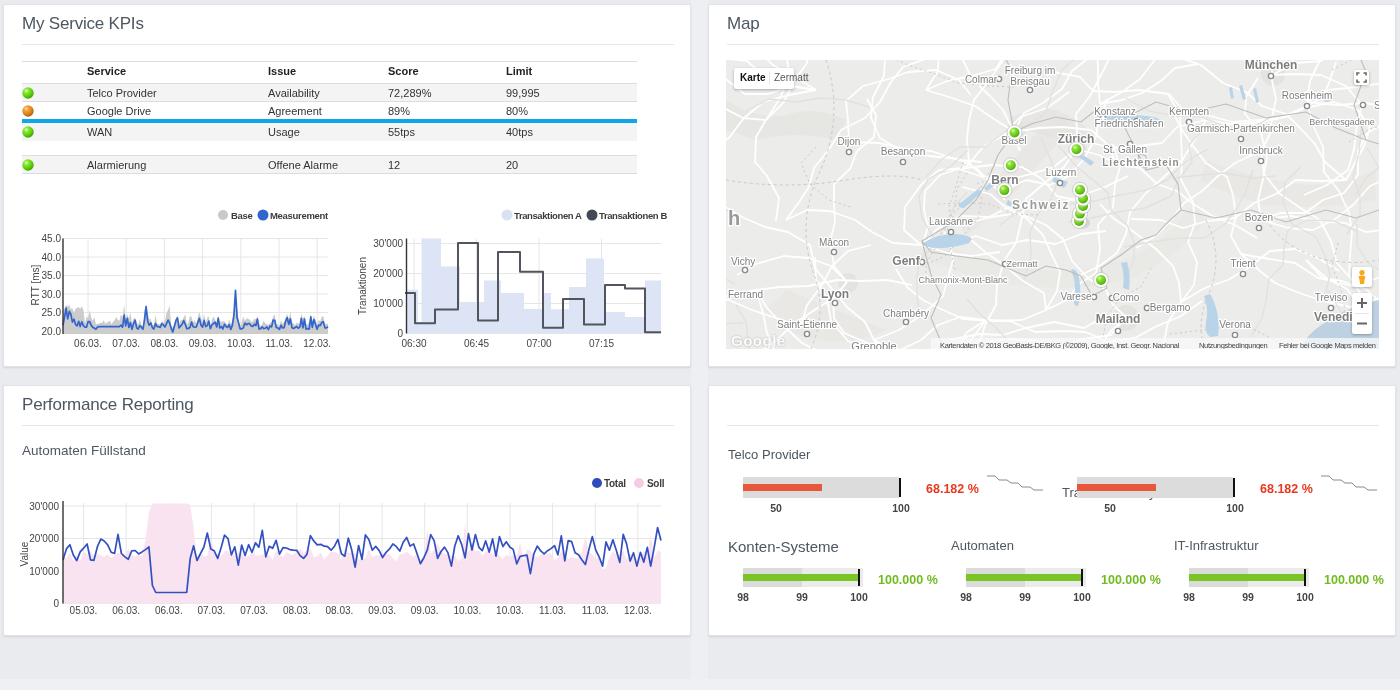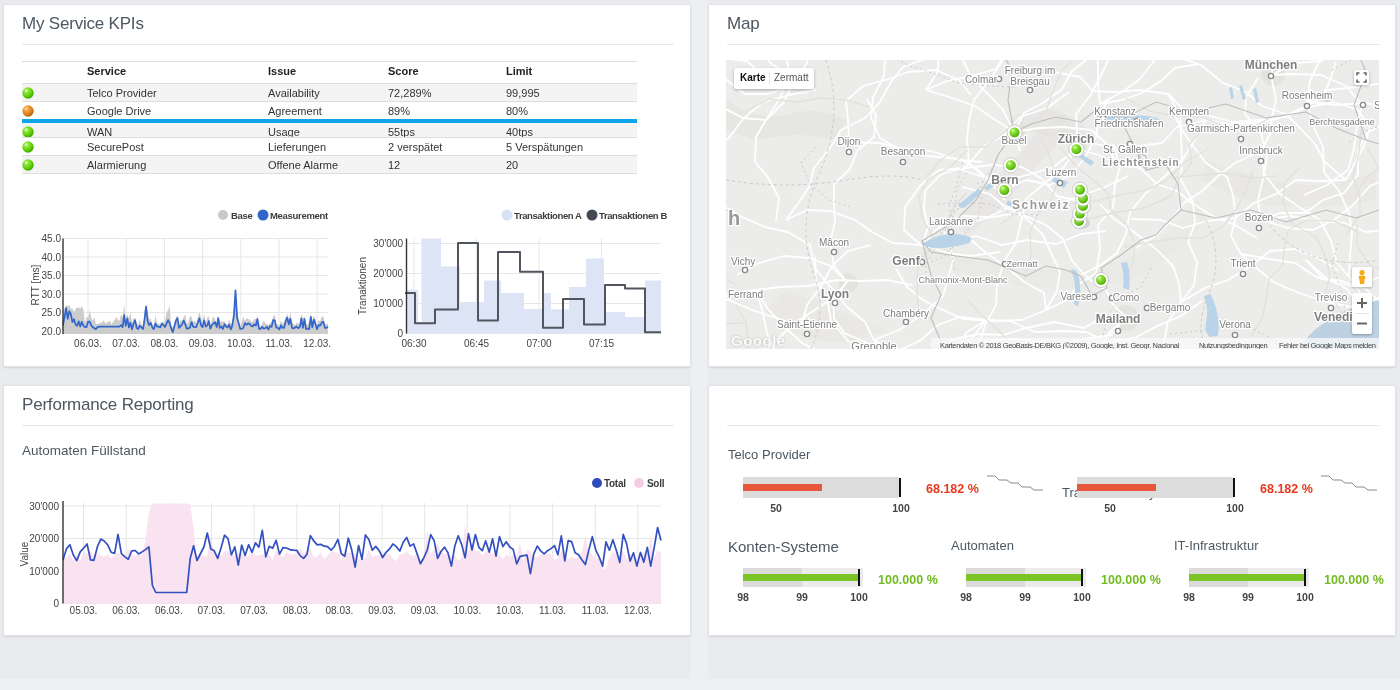--- a/index.html
+++ b/index.html
@@ -58,29 +58,20 @@
 <div class="abs" style="left:484px;top:3px;font-size:11px;color:#333;">80%</div>
 </div>
     <div class="abs" style="left:18px;top:114px;width:615px;height:18px;background:#f4f4f4;border-top:4px solid #0ea5e9;">
 <svg class="abs" style="left:0px;top:3px;" width="12" height="12">
         <circle cx="6" cy="6" r="5.7" fill="url(#ledg)"></circle>
       </svg>
 <div class="abs" style="left:65px;top:3px;font-size:11px;color:#333;">WAN</div>
 <div class="abs" style="left:246px;top:3px;font-size:11px;color:#333;">Usage</div>
 <div class="abs" style="left:366px;top:3px;font-size:11px;color:#333;">55tps</div>
 <div class="abs" style="left:484px;top:3px;font-size:11px;color:#333;">40tps</div>
-</div>
-    <div class="abs" style="left:18px;top:132px;width:615px;height:18px;background:#fff;border-top:1px solid #ddd;">
-<svg class="abs" style="left:0px;top:3px;" width="12" height="12">
-        <circle cx="6" cy="6" r="5.7" fill="url(#ledg)"></circle>
-      </svg>
-<div class="abs" style="left:65px;top:3px;font-size:11px;color:#333;">SecurePost</div>
-<div class="abs" style="left:246px;top:3px;font-size:11px;color:#333;">Lieferungen</div>
-<div class="abs" style="left:366px;top:3px;font-size:11px;color:#333;">2 verspätet</div>
-<div class="abs" style="left:484px;top:3px;font-size:11px;color:#333;">5 Verspätungen</div>
 </div>
     <div class="abs" style="left:18px;top:150px;width:615px;height:18px;background:#f4f4f4;border-top:1px solid #ddd;">
 <svg class="abs" style="left:0px;top:3px;" width="12" height="12">
         <circle cx="6" cy="6" r="5.7" fill="url(#ledg)"></circle>
       </svg>
 <div class="abs" style="left:65px;top:3px;font-size:11px;color:#333;">Alarmierung</div>
 <div class="abs" style="left:246px;top:3px;font-size:11px;color:#333;">Offene Alarme</div>
 <div class="abs" style="left:366px;top:3px;font-size:11px;color:#333;">12</div>
 <div class="abs" style="left:484px;top:3px;font-size:11px;color:#333;">20</div>
 </div>
@@ -414,21 +405,21 @@
         <circle cx="350.4" cy="89.3" r="7.5" fill="#fff" stroke="#cccccc" stroke-width="1"></circle>
         <circle cx="350.4" cy="89.3" r="5" fill="url(#mgrad)"></circle>
         <circle cx="284.8" cy="105.3" r="7.5" fill="#fff" stroke="#cccccc" stroke-width="1"></circle>
         <circle cx="284.8" cy="105.3" r="5" fill="url(#mgrad)"></circle>
         <circle cx="278.3" cy="130.1" r="7.5" fill="#fff" stroke="#cccccc" stroke-width="1"></circle>
         <circle cx="278.3" cy="130.1" r="5" fill="url(#mgrad)"></circle>
         <circle cx="375" cy="220" r="7.5" fill="#fff" stroke="#cccccc" stroke-width="1"></circle>
         <circle cx="375" cy="220" r="5" fill="url(#mgrad)"></circle>
 </svg>
 
-<div class="abs" style="left:8px;top:8px;width:80px;height:21px;background:#fff;border-radius:2px;box-shadow:0 1px 3px rgba(0,0,0,.3);white-space:nowrap;">
+<div class="abs" style="left:8px;top:8px;width:60px;height:21px;background:#fff;border-radius:2px;box-shadow:0 1px 3px rgba(0,0,0,.3);white-space:nowrap;">
 <span class="abs" style="left:6px;top:4px;font-size:10px;font-weight:bold;color:#111;">Karte</span>
 <span class="abs" style="left:35px;top:3px;width:1px;height:14px;background:#e6e6e6;"></span>
 <span class="abs" style="left:40px;top:4px;font-size:10px;color:#565656;">Zermatt</span>
 </div>
 <div class="abs" style="left:628px;top:10px;width:15px;height:15px;background:#fff;border-radius:2px;box-shadow:0 1px 3px rgba(0,0,0,.3);">
 <svg width="15" height="15" viewBox="0 0 15 15">
           <path d="M3,5.5 V3 H5.5 M9.5,3 H12 V5.5 M12,9.5 V12 H9.5 M5.5,12 H3 V9.5" fill="none" stroke="#666" stroke-width="1.6"></path>
         </svg>
 </div>
 <div class="abs" style="left:626px;top:207px;width:20px;height:20px;background:#fff;border-radius:2px;box-shadow:0 1px 3px rgba(0,0,0,.3);">

